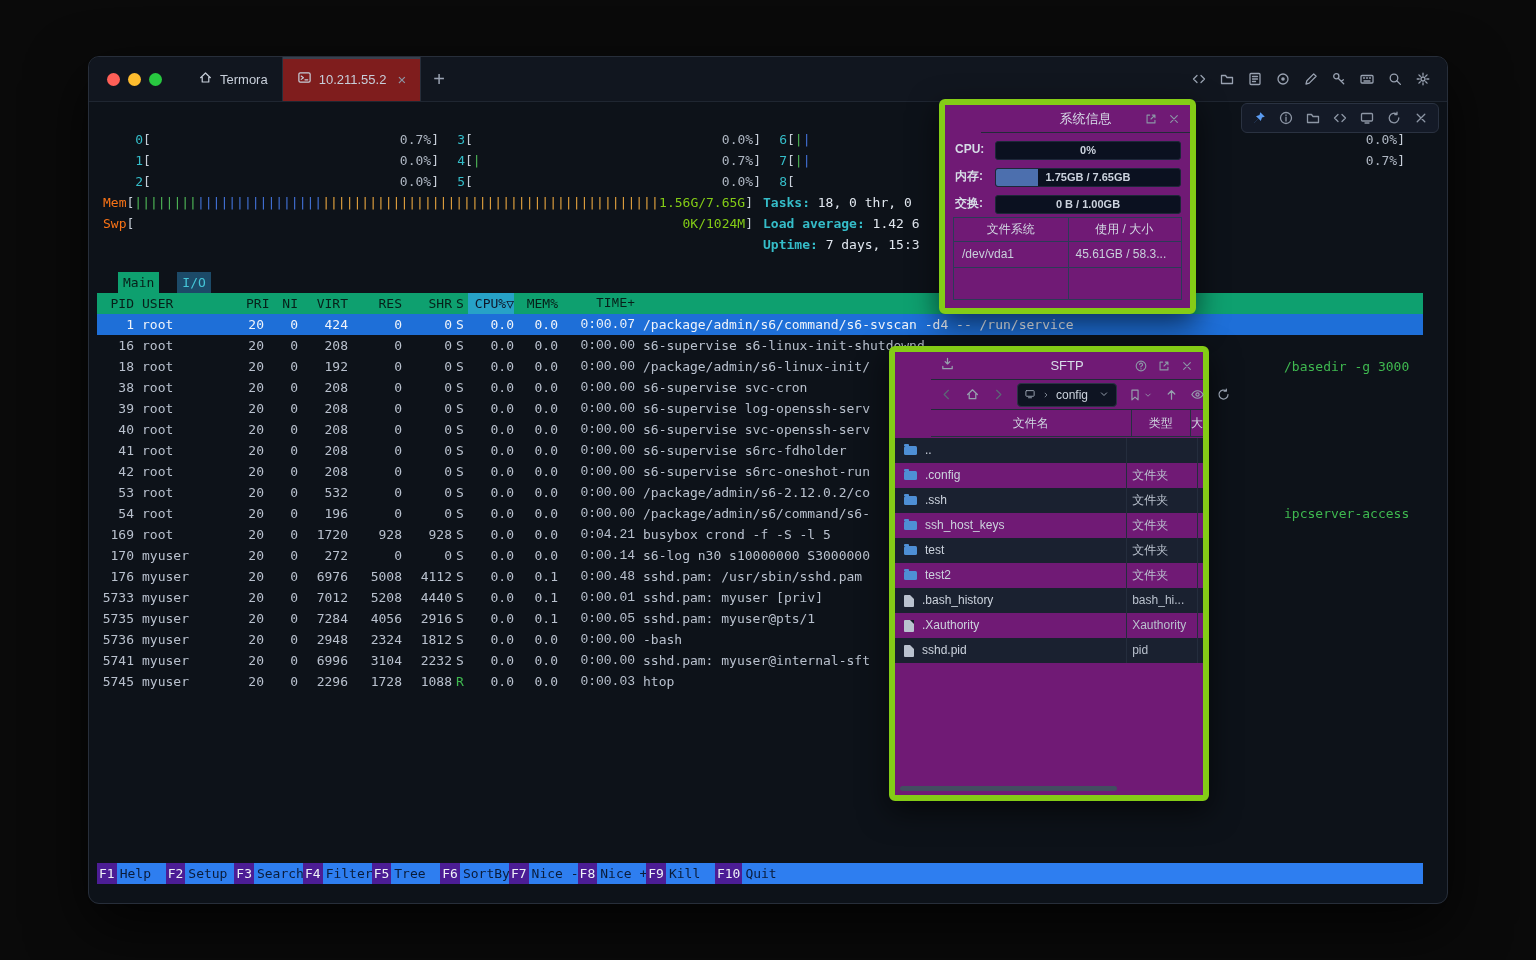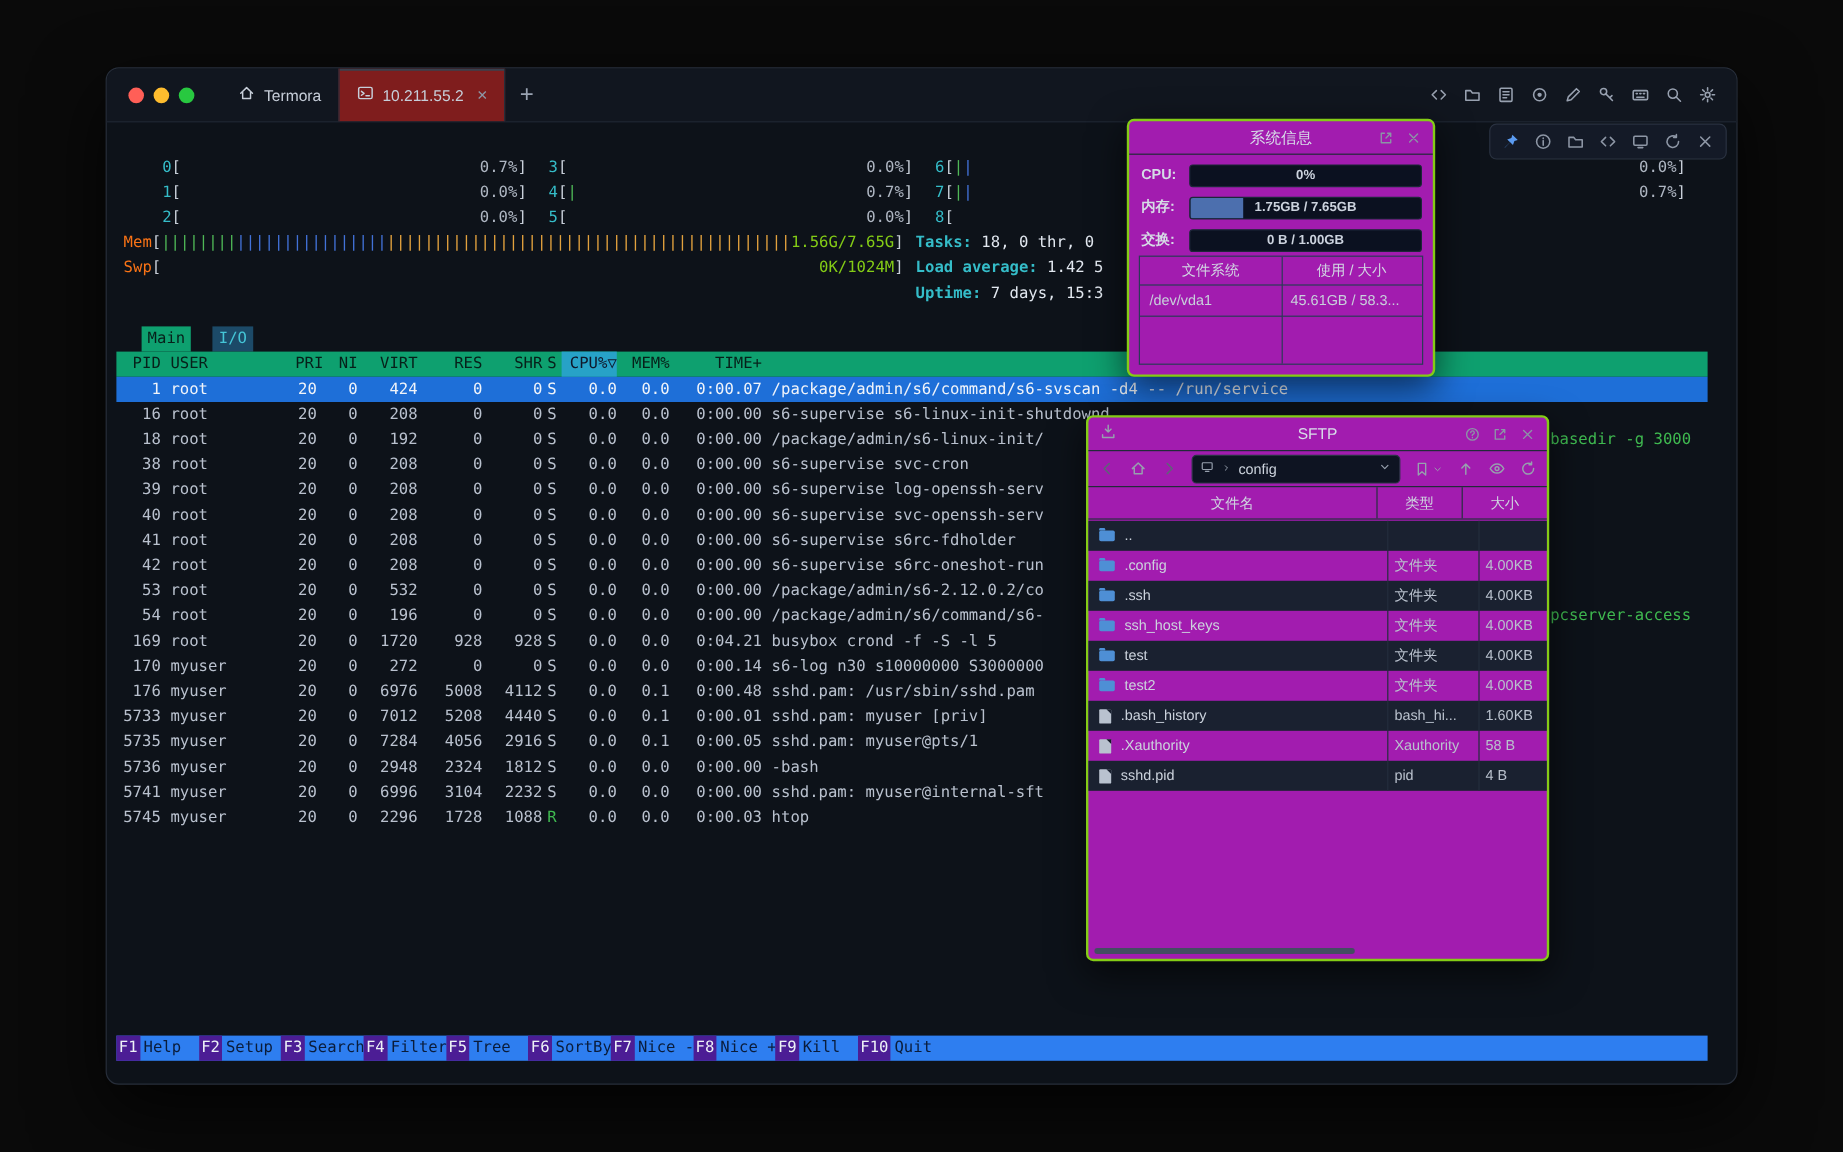--- a/index.html
+++ b/index.html
@@ -43,53 +43,53 @@
   .c-pid{width:37px;text-align:right;}
   .c-user{width:112px;padding-left:8px;text-align:left;overflow:hidden;}
   .c-pri{width:18px;text-align:right;}
   .c-ni{width:34px;text-align:right;}
   .c-virt{width:50px;text-align:right;}
   .c-res{width:54px;text-align:right;}
   .c-shr{width:50px;text-align:right;}
   .c-s{width:16px;text-align:center;}
   .c-cpu{width:46px;text-align:right;}
   .c-mem{width:44px;text-align:right;}
-  .c-time{width:77px;text-align:right;}
+  .c-time{width:77px;text-align:right;font-family:Liberation Mono, monospace;}
   .c-cmd{flex:1;padding-left:8px;overflow:hidden;}
   .prow.sel{background:#1e6fd8;color:#f0f4fa;}
   .c-s.run{color:#3fb950;}
   .frag{position:absolute;left:1187px;height:21px;line-height:21px;color:#3fb950;white-space:pre;}
   .fbar{position:absolute;left:0;top:762px;width:100%;height:21px;line-height:21px;background:#2e7ef0;display:flex;white-space:pre;}
   .fk{display:flex;}
   .fkk{background:#4c1d95;color:#eef2f7;padding:0 2px;}
   .fkl{width:49px;padding-left:3px;color:#0a1c3a;overflow:hidden;}
 
   
-  .panel{position:absolute;background:#a21caf;border:2px solid #84cc16;border-radius:6px;box-shadow:0 10px 30px rgba(0,0,0,.6);box-sizing:border-box;color:#c9d1db;}
+  .panel{position:absolute;background:#701a75;border:6px solid #84cc16;border-radius:6px;box-shadow:0 10px 30px rgba(0,0,0,.6);box-sizing:border-box;color:#c9d1db;padding-left:36px;}
   
   .sysinfo{left:850px;top:42px;width:257px;height:215px;z-index:5;}
   .p-head{position:relative;height:27px;display:flex;align-items:center;border-bottom:1px solid #222a39;}
   .p-title{position:absolute;left:0;right:0;text-align:center;font-size:13px;color:#d8dee9;}
   .p-hicons{margin-left:auto;display:flex;gap:9px;padding-right:9px;color:#8b95a6;z-index:1;}
   .simeter{position:absolute;left:0;width:100%;height:17px;font-weight:bold;}
   .simeter .lbl{position:absolute;left:10px;top:0;font-size:12px;line-height:17px;color:#d6dce6;}
   .sibar{position:absolute;left:50px;right:9px;top:0;height:17px;background:#0b1120;border:1px solid #1d2739;border-radius:3px;overflow:hidden;}
   .sifill{position:absolute;left:0;top:0;bottom:0;background:#4c6fae;}
   .sitext{position:absolute;left:0;right:0;top:0;text-align:center;font-size:11px;line-height:16px;color:#ccd3de;}
   .fstable{position:absolute;left:8px;right:8px;top:112px;bottom:8px;border:1px solid #2c3a57;}
   .fsdiv{position:absolute;left:50%;top:0;bottom:0;width:1px;background:#2c3a57;}
   .fshead{display:flex;height:23px;line-height:23px;border-bottom:1px solid #2c3a57;font-size:12px;color:#d2d9e3;}
   .fshead span{width:50%;text-align:center;}
   .fsrow{display:flex;height:25px;line-height:25px;border-bottom:1px solid #2c3a57;font-size:12px;color:#c8d0db;}
   .fsrow span{width:50%;padding-left:8px;overflow:hidden;white-space:nowrap;}
   
   .strip{position:absolute;left:1152px;top:46px;height:28px;display:flex;align-items:center;gap:11px;padding:0 9px;background:#141a27;border:1px solid #2a3241;border-radius:6px;color:#8d96a5;z-index:6;}
   .pin-on{color:#5b9bf0;}
   
-  .sftp{left:800px;top:289px;width:386px;height:455px;z-index:5;margin-left:16px;}
+  .sftp{left:800px;top:289px;width:320px;height:455px;z-index:5;}
   .s-toolbar{display:flex;align-items:center;height:29px;border-bottom:1px solid #222a39;padding:0 8px;gap:11px;color:#97a0ae;}
   .dim{color:#5c6676;}
   .pathbox{display:flex;align-items:center;gap:5px;width:176px;height:22px;background:#0e1422;border:1px solid #2a3344;border-radius:4px;padding:0 6px;color:#97a0ae;}
   .pb-text{font-size:12px;color:#ccd3dd;}
   .pb-sp{flex:1;}
   .bkgrp{display:flex;align-items:center;gap:1px;}
   .s-gridhead{display:flex;height:26px;line-height:26px;border-bottom:1px solid #262f40;font-size:12px;color:#cfd6e0;}
   .gh-name{width:240px;text-align:center;}
   .gh-type{width:70px;text-align:center;border-left:1px solid #262f40;}
   .gh-size{flex:1;text-align:center;border-left:1px solid #262f40;}
@@ -203,21 +203,21 @@
           <div class="meter" style="left: 666px; top: 28px;"><span class="mnum">6</span><span class="mbr">[</span><span class="mfill"><span style="color: rgb(79, 184, 87);">|</span><span style="color: rgb(66, 114, 216);">|</span></span><span class="mpct"></span><span class="mbr">]</span></div>
           <div class="meter" style="left: 666px; top: 49px;"><span class="mnum">7</span><span class="mbr">[</span><span class="mfill"><span style="color: rgb(79, 184, 87);">|</span><span style="color: rgb(66, 114, 216);">|</span></span><span class="mpct"></span><span class="mbr">]</span></div>
           <div class="meter" style="left: 666px; top: 70px;"><span class="mnum">8</span><span class="mbr">[</span><span class="mfill"></span><span class="mpct"></span><span class="mbr">]</span></div>
           <div class="meter" style="left: 988px; top: 28px;"><span class="mnum">9</span><span class="mbr">[</span><span class="mfill"></span><span class="mpct">0.0%</span><span class="mbr">]</span></div>
           <div class="meter" style="left: 988px; top: 49px;"><span class="mnum">10</span><span class="mbr">[</span><span class="mfill"></span><span class="mpct">0.7%</span><span class="mbr">]</span></div>
         </div>
       <div class="hbar" id="membar" style="top: 91px;"><span class="mnum3">Mem</span><span class="mbr">[</span><span class="mfill"><span style="color: rgb(79, 184, 87);">||||||||</span><span style="color: rgb(66, 114, 216);">||||||||||||||||</span><span style="color: rgb(227, 162, 62);">||||||||||||||||||||||||||||||||||||||||||||||||||||</span></span><span class="mval">1.56G/7.65G</span><span class="mbr">]</span></div>
       <div class="hbar" id="swpbar" style="top: 112px;"><span class="mnum3">Swp</span><span class="mbr">[</span><span class="mfill"></span><span class="mval">0K/1024M</span><span class="mbr">]</span></div>
       <div id="summaries">
           <div class="sline" style="top: 91px;"><span class="lab">Tasks: </span><span class="val">18, 0 thr, 0 </span></div>
-          <div class="sline" style="top: 112px;"><span class="lab">Load average: </span><span class="val">1.42 5</span></div>
+          <div class="sline" style="top: 112px;"><span class="lab">Load average: </span><span class="val">1.42 6</span></div>
           <div class="sline" style="top: 133px;"><span class="lab">Uptime: </span><span class="val">7 days, 15:3</span></div>
         </div>
       <div class="viewtabs" id="viewtabs">
           <span class="vtab on">Main</span>
           <span class="vtab">I/O</span>
         </div>
       <div class="phead">
         <span class="c-pid">PID</span>
         <span class="c-user">USER</span>
         <span class="c-pri">PRI</span>

